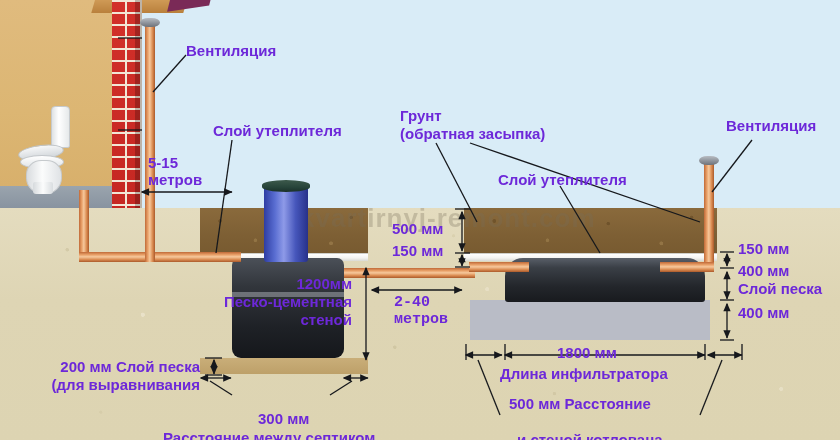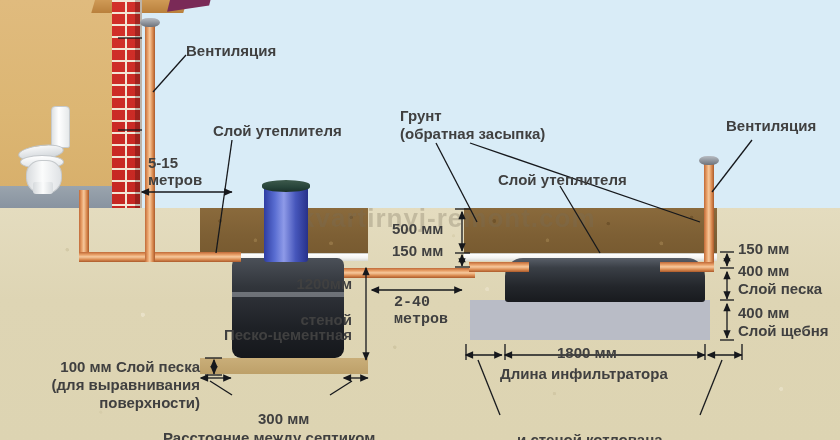--- a/index.html
+++ b/index.html
@@ -95,21 +95,21 @@
   .t-tank{position:absolute;background:linear-gradient(90deg,#dfe2e4 0%,#fff 40%,#e6e9ea 100%);
           border-radius:4px 4px 2px 2px;border:1px solid #c6cacd;}
   .t-bowl{position:absolute;background:linear-gradient(90deg,#d9dcdf 0%,#fbfcfc 45%,#dfe2e5 100%);
           border-radius:42% 42% 46% 46%;border:1px solid #c6cacd;}
   .t-seat{position:absolute;background:linear-gradient(180deg,#fff 0%,#dfe3e6 100%);
           border-radius:50%;border:1px solid #c3c7cb;}
   .t-lid{position:absolute;background:linear-gradient(180deg,#f7f8f9 0%,#cfd4d8 100%);
          border-radius:50%;border:1px solid #bfc4c8;transform:rotate(-7deg);}
 
   
-  .lab{position:absolute;color:#404040;font-weight:bold;line-height:1.12;white-space:pre;}
+  .lab{position:absolute;color:#6d28d9;font-weight:bold;line-height:1.12;white-space:pre;}
   .lab.b{font-size:15px;}
   .ra{text-align:right;}
   svg.ovl{position:absolute;left:0;top:0;width:840px;height:440px;pointer-events:none;}
   .wm{position:absolute;left:300px;top:203px;font-size:26px;font-weight:bold;
       color:rgba(120,110,90,.30);letter-spacing:1px;white-space:nowrap;}
 </style>
 </head>
 <body>
 
 <div id="stage">
@@ -256,34 +256,33 @@
   <div class="lab b" style="left:148px;top:155px;">5-15
 метров</div>
 
   <div class="lab b" style="left:392px;top:221px;">500 мм</div>
   <div class="lab b" style="left:392px;top:243px;">150 мм</div>
 
   <div class="lab b" style="left:738px;top:241px;">150 мм</div>
   <div class="lab b" style="left:738px;top:263px;">400 мм</div>
   <div class="lab b" style="left:738px;top:281px;">Слой песка</div>
   <div class="lab b" style="left:738px;top:305px;">400 мм</div>
-  <div class="lab b" style="left:738px;top:323px;">Слой щебня</div>
 
   <div class="lab b" style="left:394px;top:295px;font-family:Liberation Mono, monospace;">2-40
 метров</div>
 
   <div class="lab b ra" style="left:30px;top:276px;width:322px;">1200мм</div>
-  <div class="lab b ra" style="left:30px;top:294px;width:322px;margin-top:33px;">Песко-цементная</div>
+  <div class="lab b ra" style="left:30px;top:294px;width:322px;">Песко-цементная</div>
   <div class="lab b ra" style="left:30px;top:312px;width:322px;">стеной</div>
 
-  <div class="lab b ra" style="left:10px;top:359px;width:190px;">100 мм Слой песка</div>
+  <div class="lab b ra" style="left:10px;top:359px;width:190px;">200 мм Слой песка</div>
   <div class="lab b ra" style="left:10px;top:377px;width:190px;">(для выравнивания</div>
-  <div class="lab b ra" style="left:10px;top:395px;width:190px;">поверхности)</div>
 
   <div class="lab b" style="left:258px;top:411px;">300 мм</div>
   <div class="lab b" style="left:163px;top:430px;">Расстояние между септиком</div>
 
   <div class="lab b" style="left:557px;top:345px;">1800 мм</div>
   <div class="lab b" style="left:500px;top:366px;">Длина инфильтратора</div>
 
+  <div class="lab b" style="left:509px;top:396px;">500 мм Расстояние</div>
   <div class="lab b" style="left:517px;top:432px;">и стеной котлована</div>
 
 </div>
 
 </body></html>

